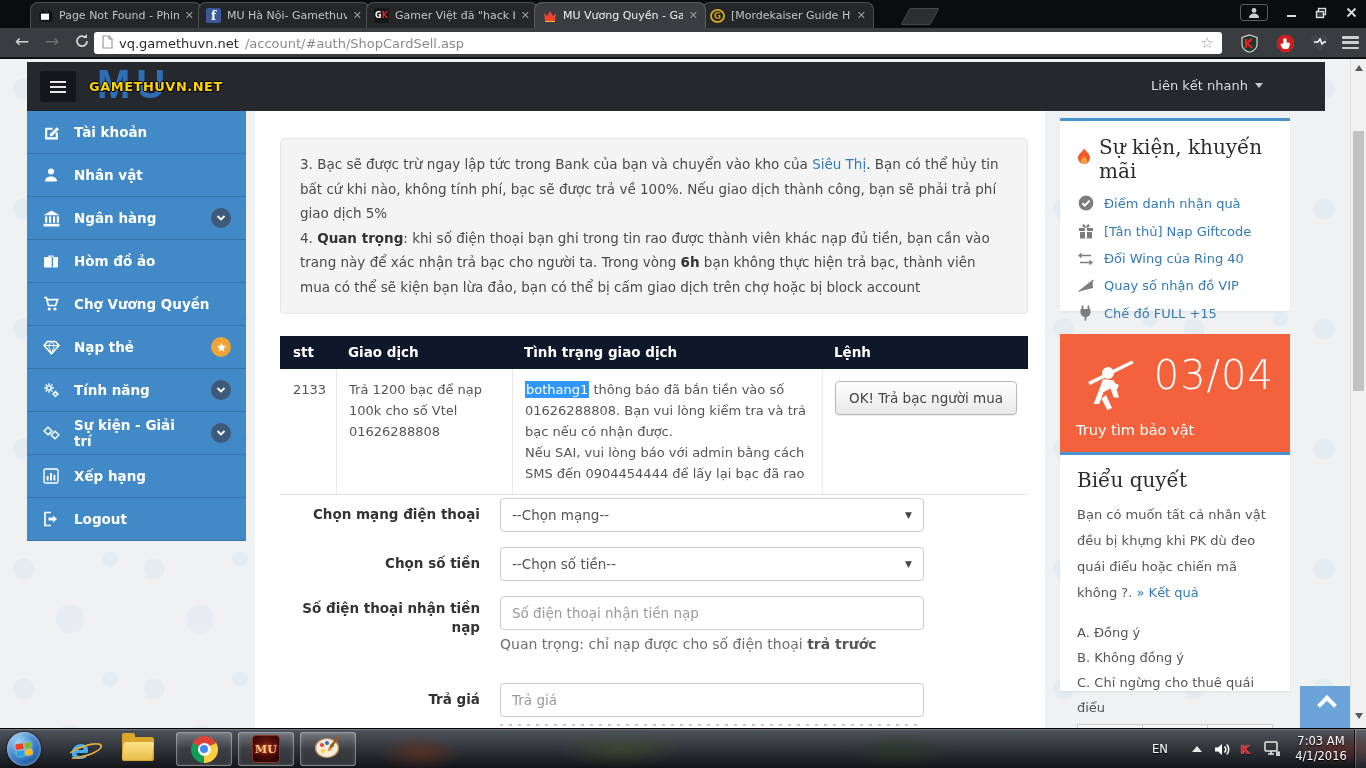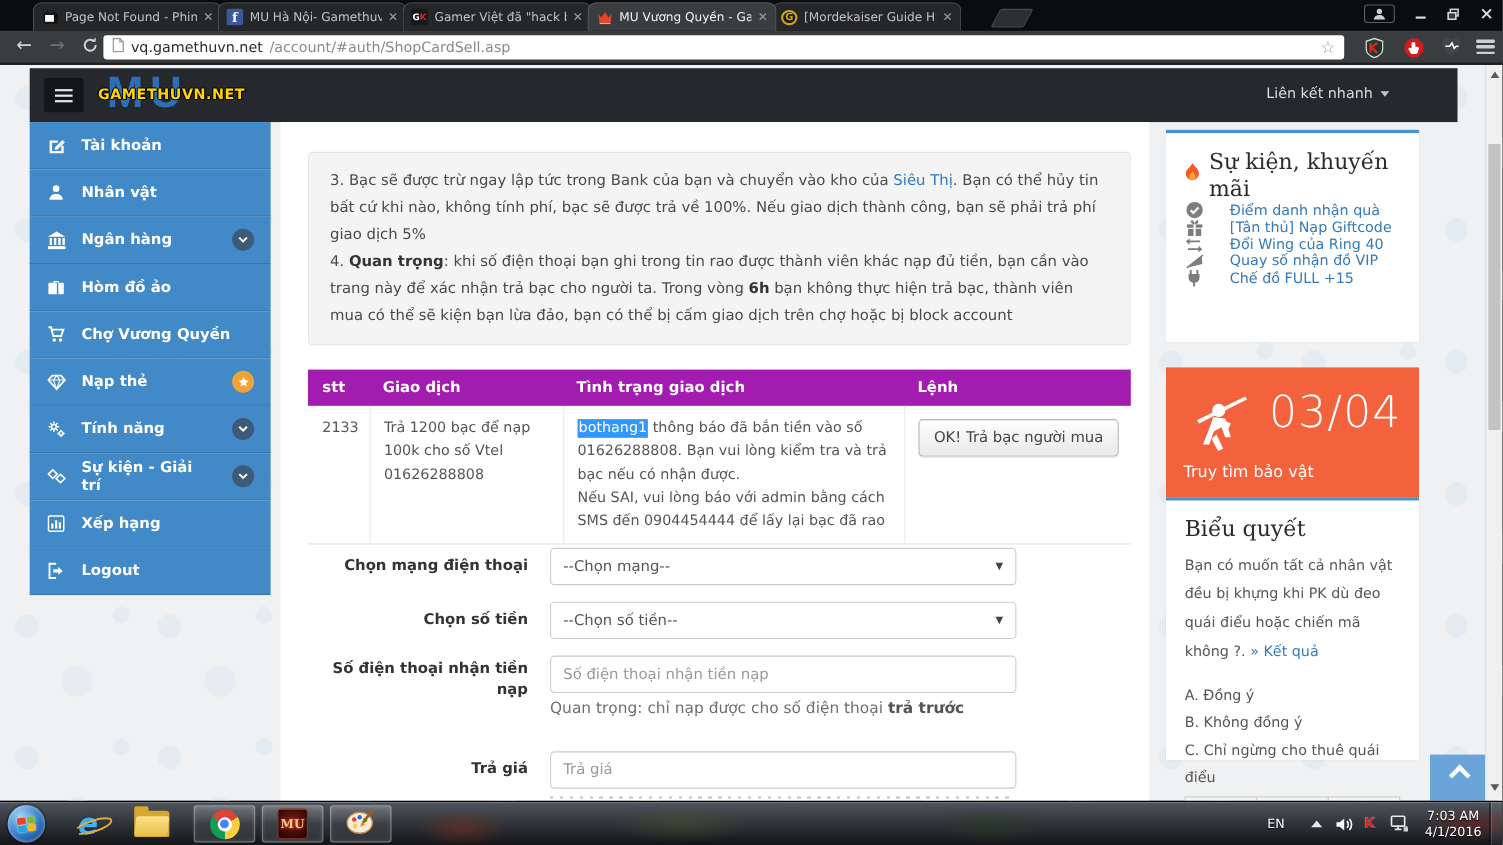--- a/index.html
+++ b/index.html
@@ -52,21 +52,21 @@
   .badge{margin-left:auto;width:20px;height:20px;border-radius:50%;display:flex;align-items:center;justify-content:center}
   .badge.chv{background:#3d5a78}
   .badge.str{background:#f0a437}
 
   .main-card{position:absolute;left:255px;top:52px;width:790px;height:617px;background:#fff;overflow:hidden}
   .instr{position:absolute;left:25px;top:27px;width:748px;height:176px;background:#f4f4f4;border:1px solid #e6e6e6;border-radius:4px;padding:13px 19px;font-size:13.5px;color:#4a4a4a;line-height:24.5px}
   .lnk{color:#337ab7}
   .instr b{color:#333}
 
   .gtable{position:absolute;left:25px;top:225px;width:748px;font-size:13px;color:#555}
-  .thead{display:flex;background:#a21caf;color:#fff;font-weight:bold;font-size:13.5px;height:33px;line-height:33px}
+  .thead{display:flex;background:#0f172a;color:#fff;font-weight:bold;font-size:13.5px;height:33px;line-height:33px}
   .trow{display:flex;border-bottom:1px solid #e3e3e3;background:#fff;min-height:110px}
   .c0{width:56px;padding:0 0 0 13px}
   .c1{width:176px;padding:0 12px}
   .c2{width:310px;padding:0 12px}
   .c3{width:206px;padding:0 12px}
   .trow .cell{border-left:1px solid #e9e9e9;padding-top:10px;padding-bottom:10px;line-height:21px}
   .trow .cell:first-child{border-left:none}
   .hl{background:#3297fd;color:#fff;padding:1px 1px}
   .okbtn{margin-top:2px;border:1px solid #b7b7b7;background:linear-gradient(#fefefe,#e9e9e9);border-radius:4px;font-size:13.5px;color:#454545;padding:8px 13px;font-family:inherit;white-space:nowrap;box-shadow:0 1px 1px rgba(0,0,0,.08)}
 
@@ -75,21 +75,21 @@
   .fctl{position:absolute;left:220px;width:424px;height:34px;border:1px solid #ccc;border-radius:4px;background:#fff;display:flex;align-items:center;padding:0 11px;color:#555;font-size:13.5px}
   .fctl .sel-caret{margin-left:auto;font-size:9px;color:#444}
   .finput{position:absolute;left:220px;width:424px;height:34px;border:1px solid #ccc;border-radius:4px;background:#fff;padding:0 11px;color:#555;font-size:13.5px;font-family:inherit;outline:none}
   .finput::placeholder{color:#9a9a9a;opacity:1}
   .fhelp{position:absolute;left:220px;top:40px;font-size:14px;color:#6f6f6f;white-space:nowrap}
   .clipline{position:absolute;left:245px;top:609px;width:420px;height:8px;overflow:hidden;opacity:.55;background:repeating-linear-gradient(90deg,#9a9a9a 0 3px,transparent 3px 9px);height:2px;margin-top:4px}
 
   
   .rcard{position:absolute;left:1060px;width:230px;background:#fff;border-top:3px solid #4793ce;box-shadow:0 1px 2px rgba(0,0,0,.07)}
   .rtitle{font-family:"DejaVu Serif","Liberation Serif",serif;font-size:20px;color:#2c2c2c;display:flex;align-items:center;gap:8px}
-  .ev-item{display:flex;align-items:center;gap:24px;margin-top:0}
+  .ev-item{display:flex;align-items:center;gap:10px;margin-top:12px}
   .ev-item .gi{width:17px;flex:0 0 17px;display:flex;justify-content:center}
   .ev-item a{color:#337ab7;font-size:13px;text-decoration:none}
   .orange{position:absolute;left:1060px;top:275px;width:230px;height:122px;background:#f4623d;color:#fff}
   .orange .big{position:absolute;right:16px;top:18px;font-size:40px;font-weight:300;letter-spacing:1px}
   .orange .lbl{position:absolute;left:16px;top:88px;font-size:14.5px}
   .poll-q{font-size:13px;color:#555;line-height:26px;margin-top:10px}
   .poll-opt{font-size:13px;color:#555;line-height:25px}
   .abc{display:flex;margin-top:4px}
   .abc button{flex:1;height:25px;border:1px solid #ccc;background:#f5f5f5;color:#666;font-size:12px;font-family:inherit;margin-left:-1px}
   .abc button:first-child{margin-left:0}

